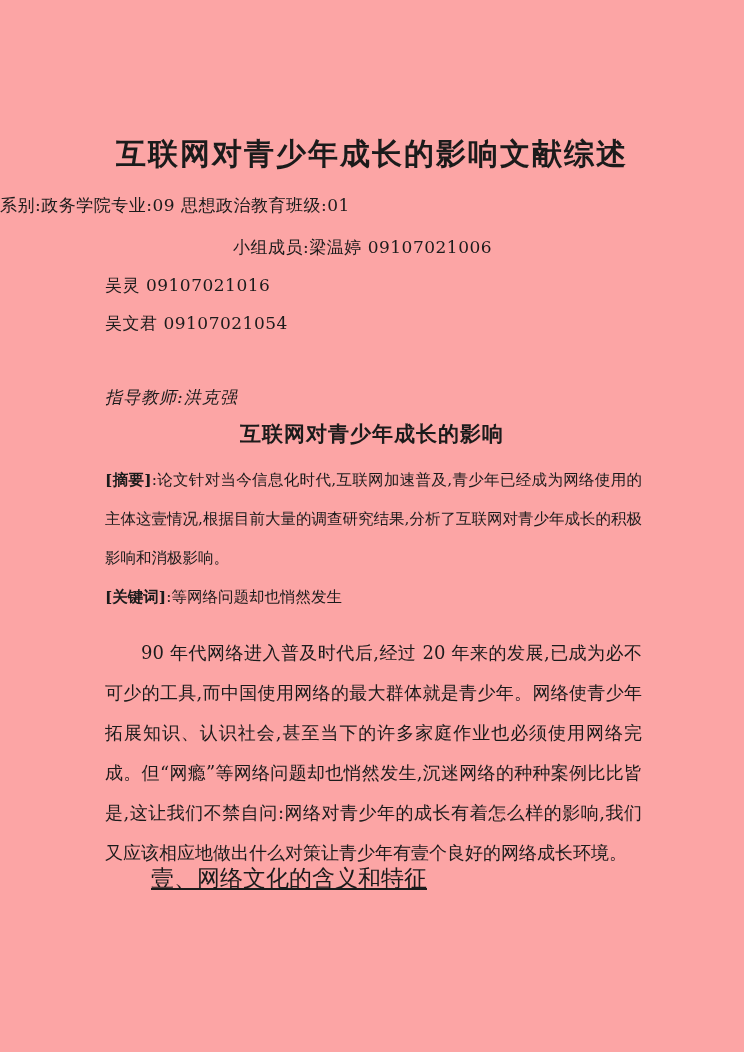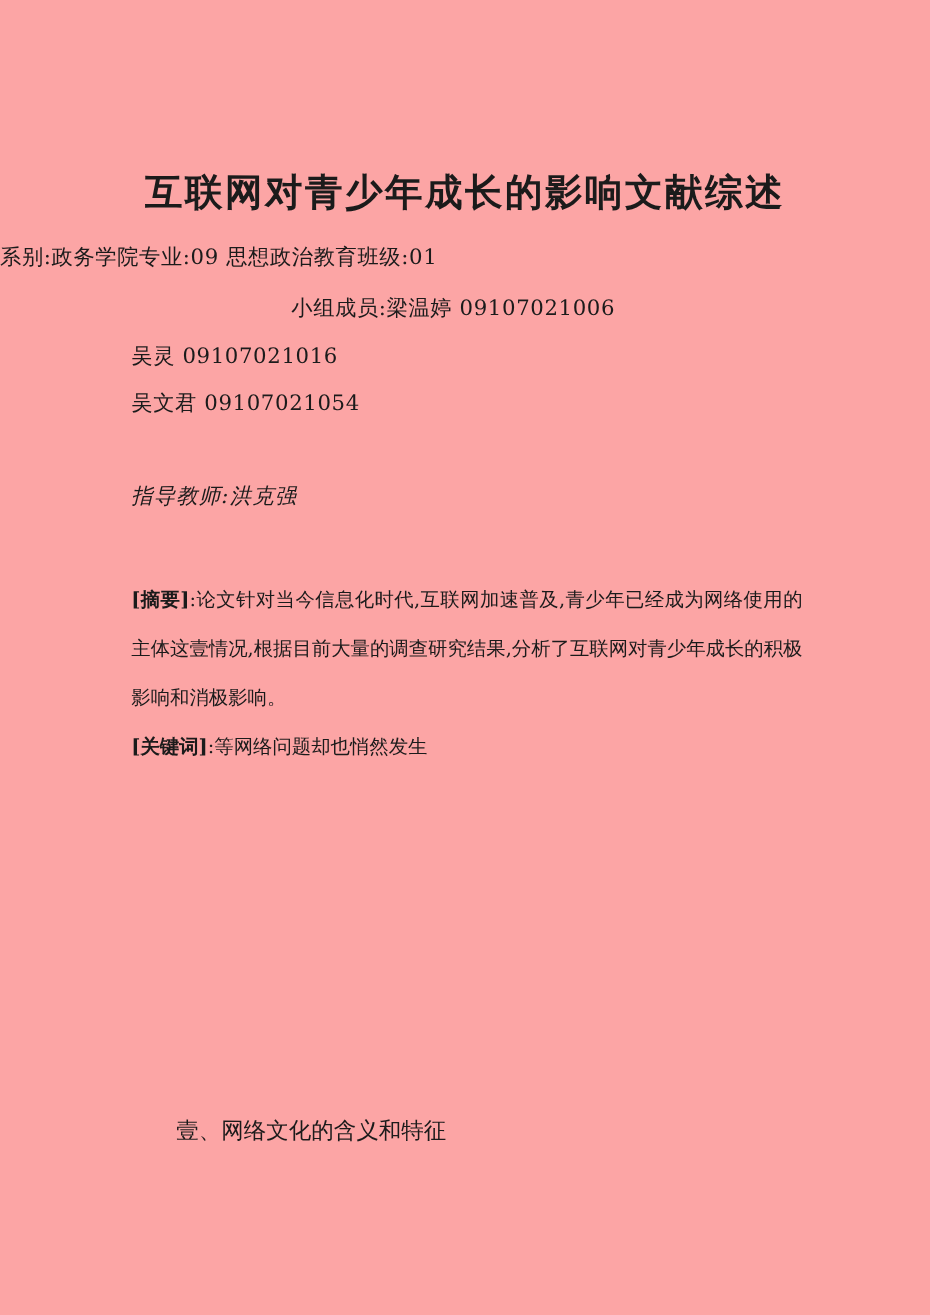--- a/index.html
+++ b/index.html
@@ -93,46 +93,49 @@
     position: absolute;
     top: 633px; left: 105px;
     width: 537px;
     font-size: 18px;
     line-height: 40px;
     text-align: justify;
     text-indent: 2em;
   }
   .section-heading {
     position: absolute;
-    top: 885px; left: 105px;
+    top: 858px; left: 105px;
     width: 537px;
-    font-size: 18px;
+    font-size: 23px;
     line-height: 40px;
     text-indent: 2em;
     white-space: nowrap;
+    text-decoration: underline;
   }
 </style>
 </head>
 <body>
 
 <div class="page">
 
   <h1 class="doc-title">互联网对青少年成长的影响文献综述</h1>
 
   <div class="dept-line">系别:政务学院专业:09 思想政治教育班级:01</div>
 
   <div class="members">
     <div class="member-line first"><span>小组成员:</span><span>梁温婷</span> <span>09107021006</span></div>
     <div class="member-line"><span>吴灵</span> <span>09107021016</span></div>
     <div class="member-line"><span>吴文君</span> <span>09107021054</span></div>
   </div>
 
   <div class="advisor-line">指导教师:洪克强</div>
 
+  <h2 class="subtitle">互联网对青少年成长的影响</h2>
 
   <p class="abstract"><span class="label">[摘要]</span><span>:</span><span>论文针对当今信息化时代,互联网加速普及,青少年已经成为网络使用的主体这壹情况,根据目前大量的调查研究结果,分析了互联网对青少年成长的积极影响和消极影响。</span></p>
 
   <p class="keywords"><span class="label">[关键词]</span><span>:</span><span>等网络问题却也悄然发生</span></p>
 
+  <p class="intro">90 年代网络进入普及时代后,经过 20 年来的发展,已成为必不可少的工具,而中国使用网络的最大群体就是青少年。网络使青少年拓展知识、认识社会,甚至当下的许多家庭作业也必须使用网络完成。但“网瘾”等网络问题却也悄然发生,沉迷网络的种种案例比比皆是,这让我们不禁自问:网络对青少年的成长有着怎么样的影响,我们又应该相应地做出什么对策让青少年有壹个良好的网络成长环境。</p>
 
   <div class="section-heading">壹、网络文化的含义和特征</div>
 
 </div>
 
 </body></html>

